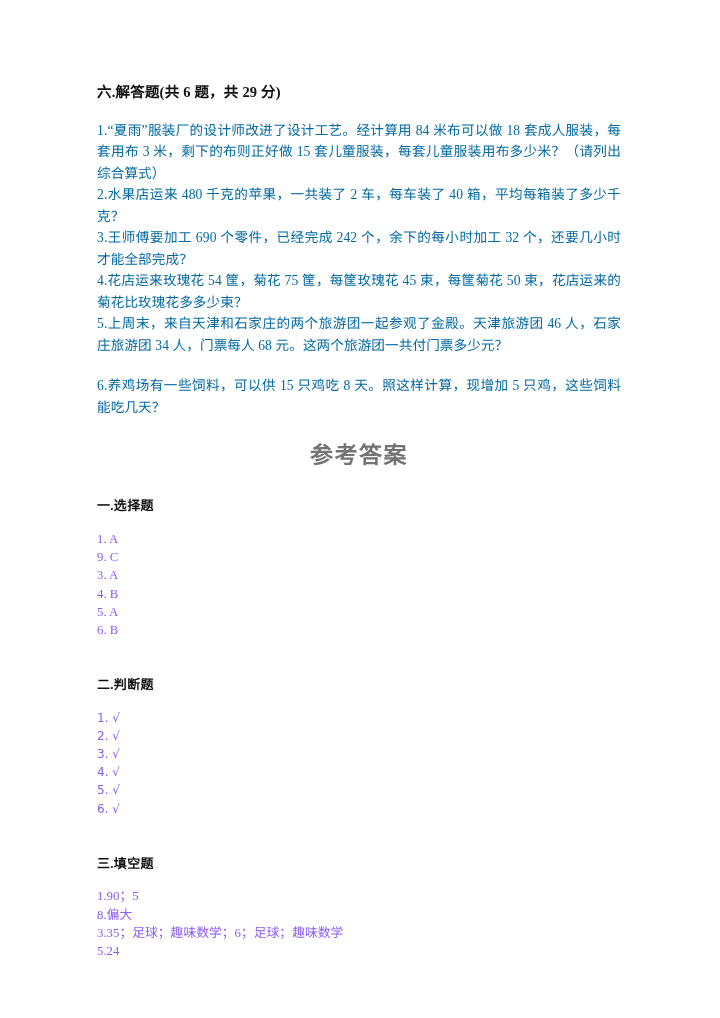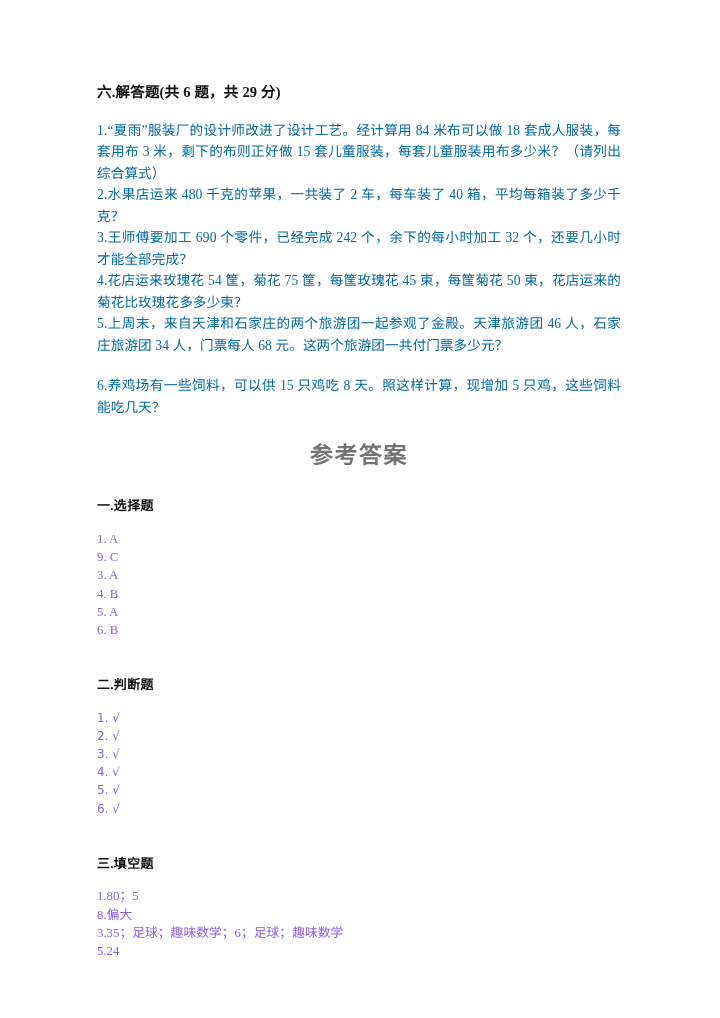--- a/index.html
+++ b/index.html
@@ -146,21 +146,21 @@
           <li class="answer-item check-mark">3. √</li>
           <li class="answer-item check-mark">4. √</li>
           <li class="answer-item check-mark">5. √</li>
           <li class="answer-item check-mark">6. √</li>
         </ul>
       </div>
 
       <div class="answer-section">
         <h3 class="section-heading">三.填空题</h3>
         <ul class="answer-list">
-          <li class="answer-item">1.80；5</li>
+          <li class="answer-item">1.90；5</li>
           <li class="answer-item">8.偏大</li>
           <li class="answer-item">3.35；足球；趣味数学；6；足球；趣味数学</li>
           <li class="answer-item">5.24</li>
         </ul>
       </div>
 
     </div>
   </div>
 </div>
 

